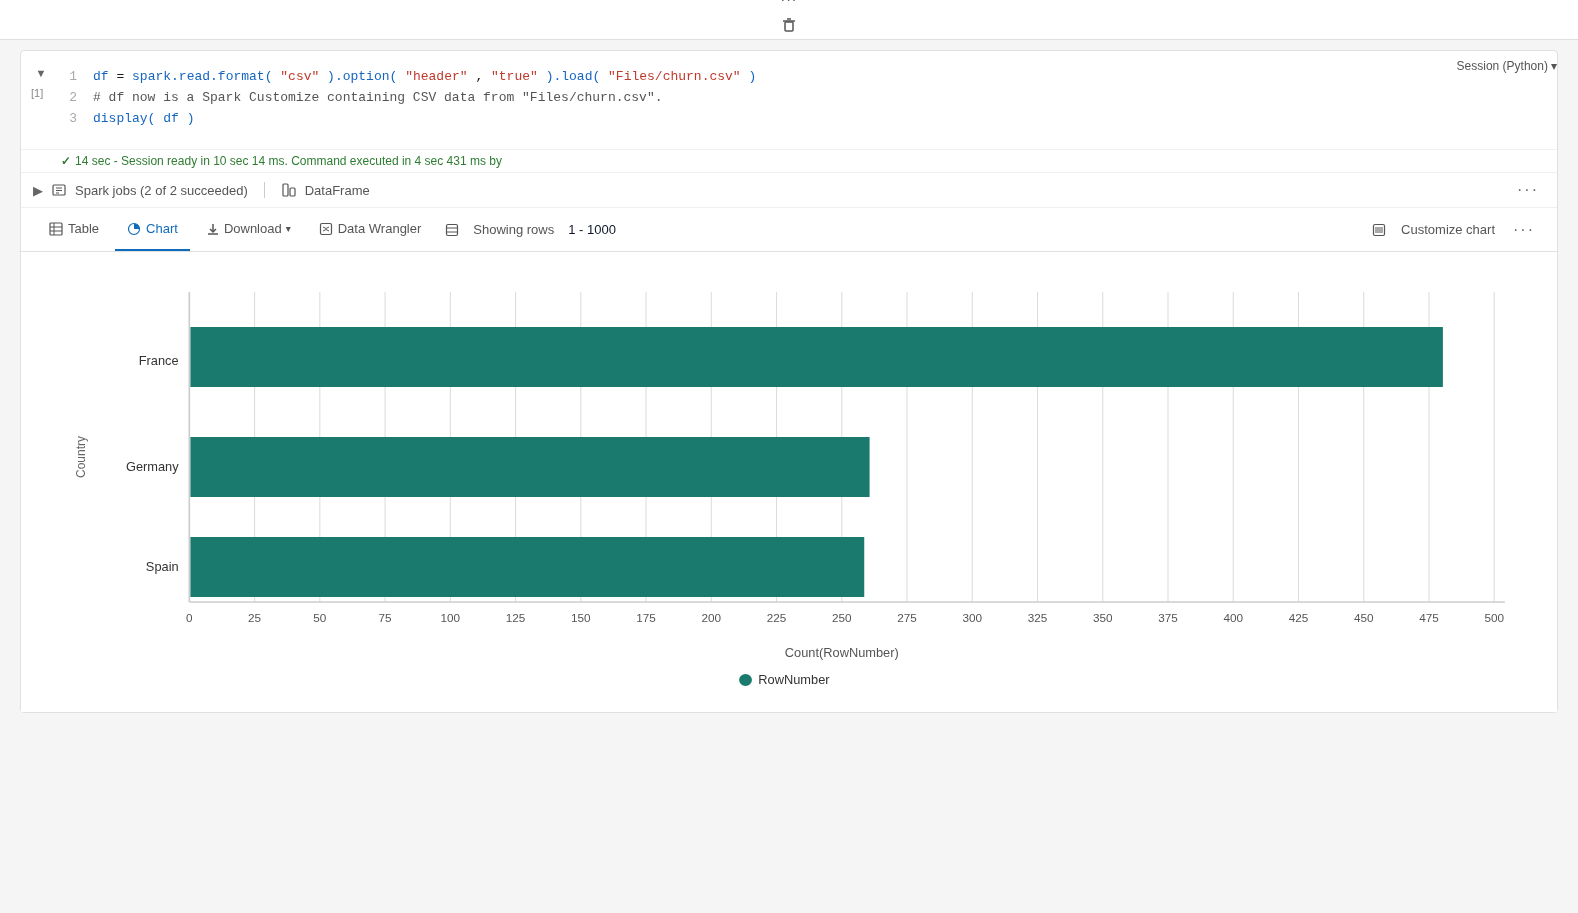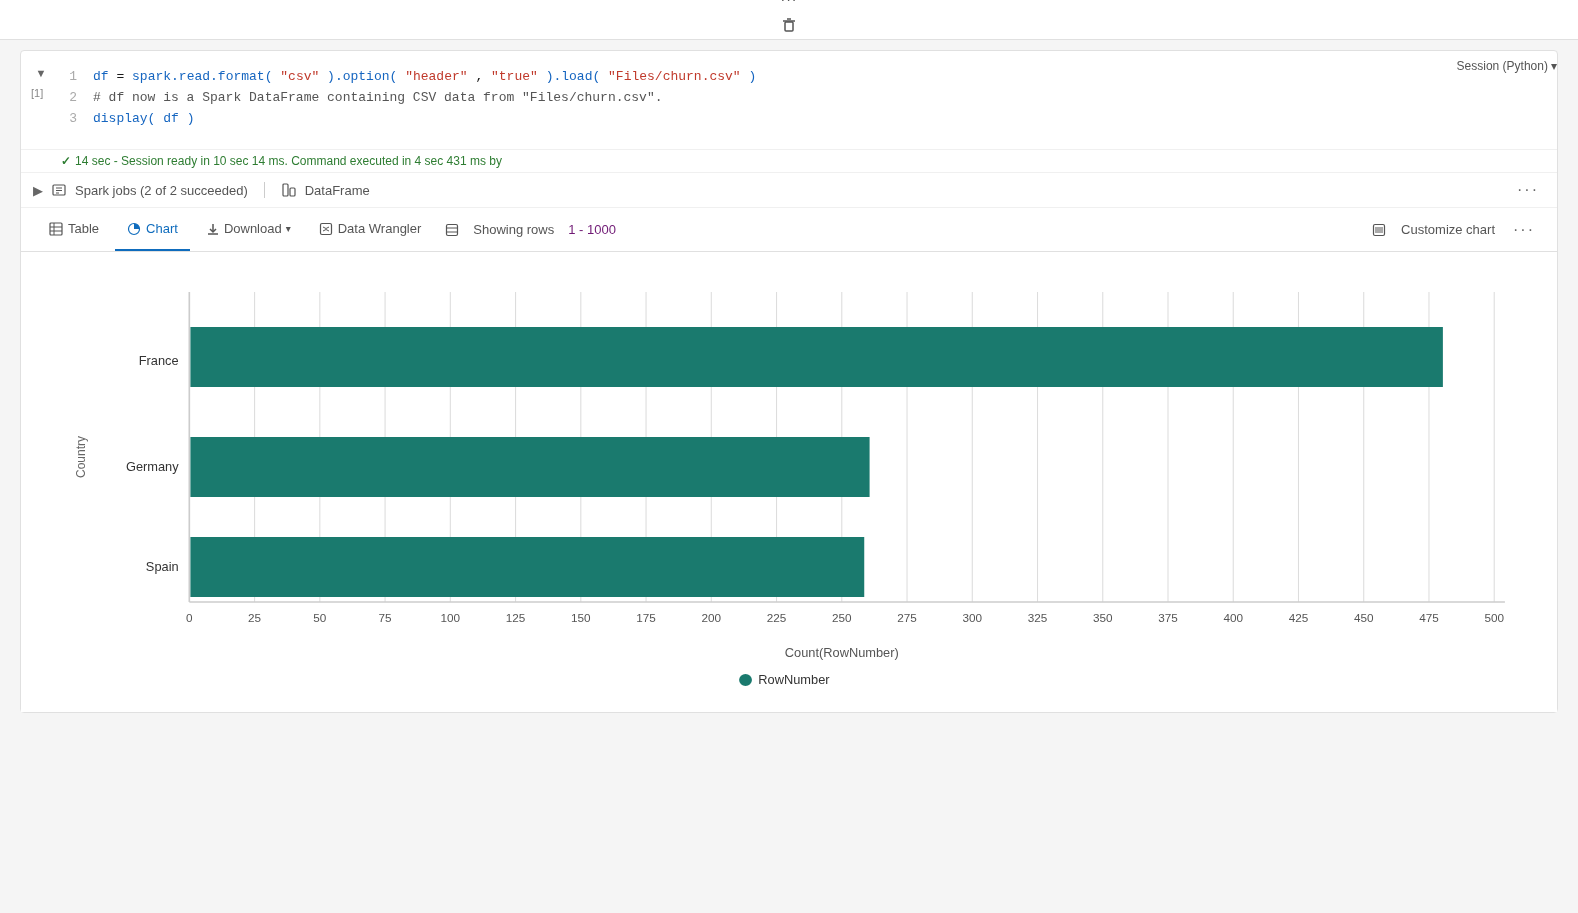--- a/index.html
+++ b/index.html
@@ -151,21 +151,21 @@
 
     .showing-rows {
       display: flex;
       align-items: center;
       gap: 14px;
       color: #555;
       font-size: 13px;
       padding: 0 8px;
     }
     .showing-rows .rows-highlight {
-      color: #701a75;
+      color: #0f172a;
     }
 
     .customize-chart {
       margin-left: auto;
       display: flex;
       align-items: center;
       gap: 15px;
       color: #555;
       cursor: pointer;
       font-size: 13px;
@@ -253,21 +253,21 @@
           <span class="str">"header"</span>
           <span class="normal">,</span>
           <span class="str">"true"</span>
           <span class="fn">).load(</span>
           <span class="str">"Files/churn.csv"</span>
           <span class="fn">)</span>
         </span>
       </div>
       <div class="code-line">
         <span class="line-num">2</span>
-        <span class="code-text comment"># df now is a Spark DataFrame containing CSV data from "Files/churn.csv".</span>
+        <span class="code-text comment"># df now is a Spark Customize containing CSV data from "Files/churn.csv".</span>
       </div>
       <div class="code-line">
         <span class="line-num">3</span>
         <span class="code-text">
           <span class="fn">display(</span>
           <span class="kw">df</span>
           <span class="fn">)</span>
         </span>
       </div>
     </div>

